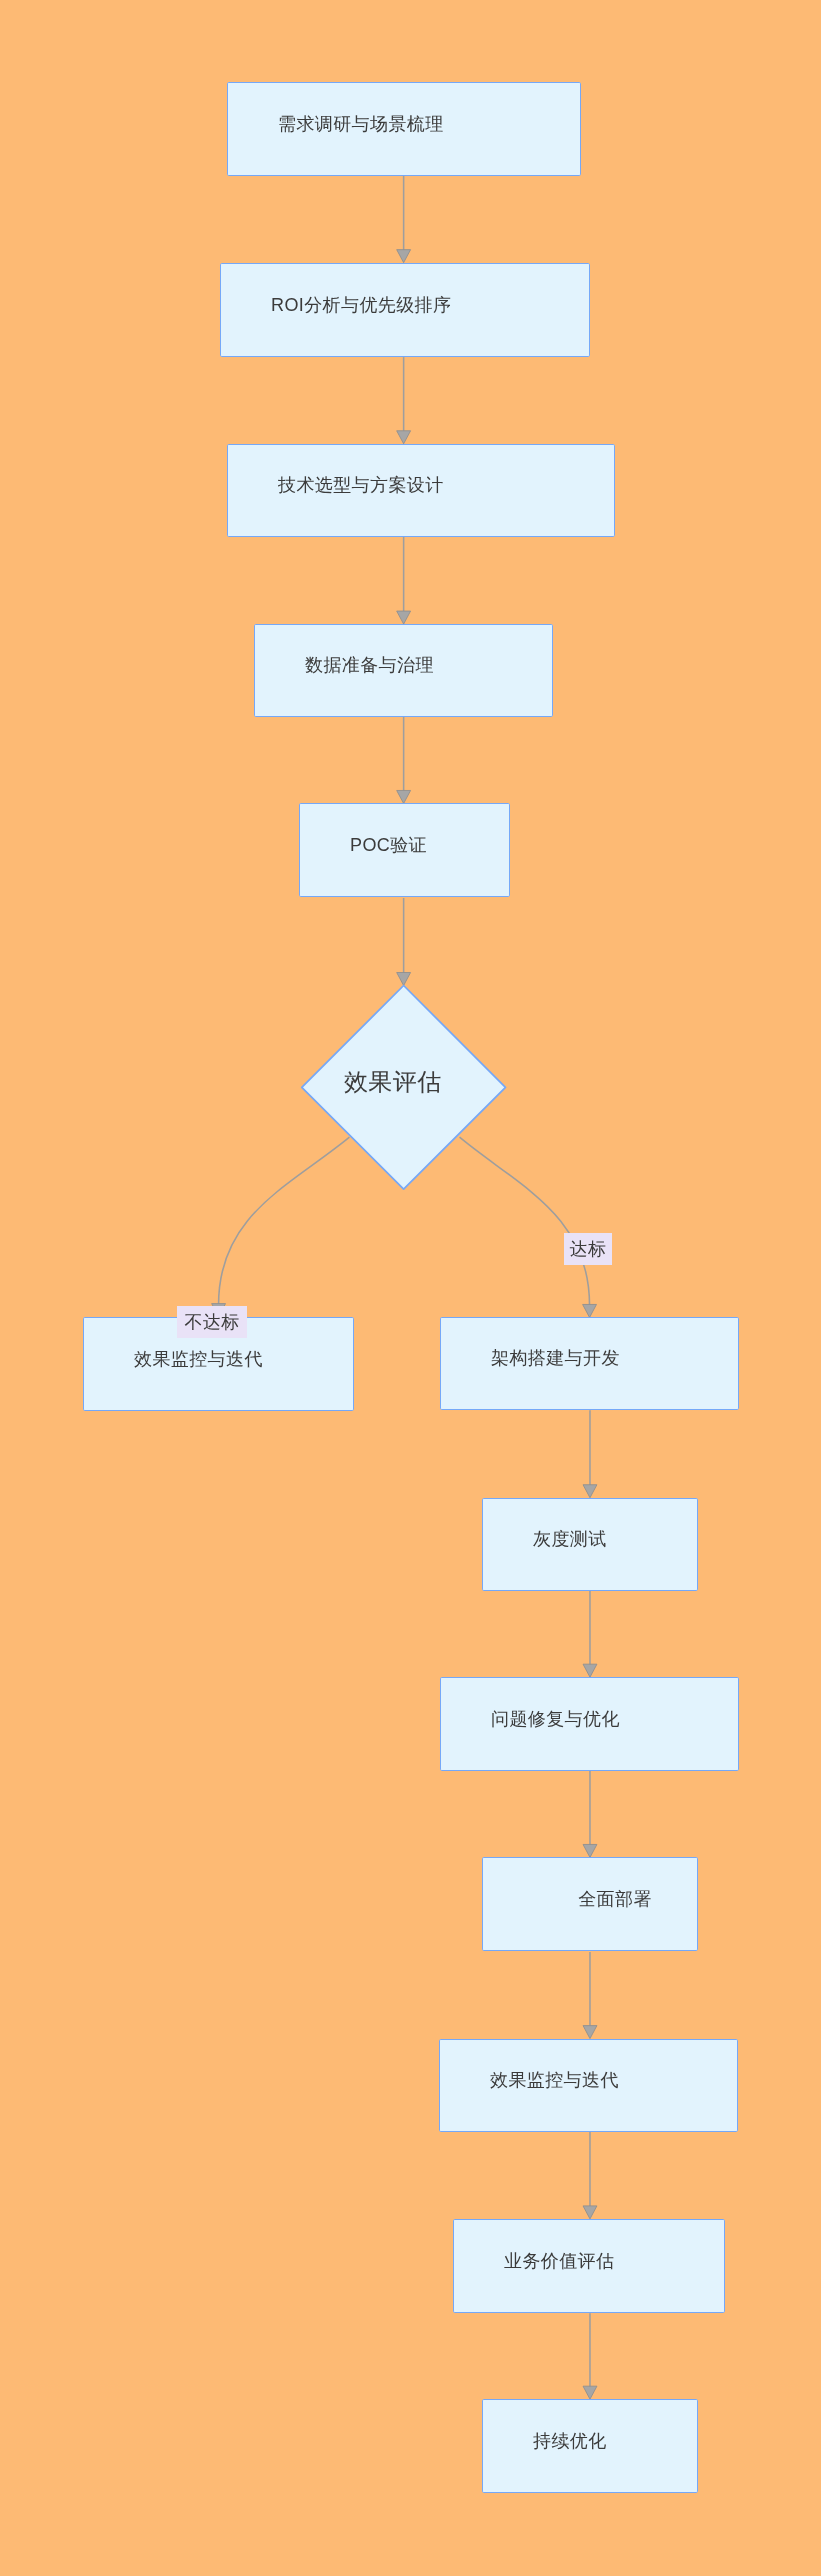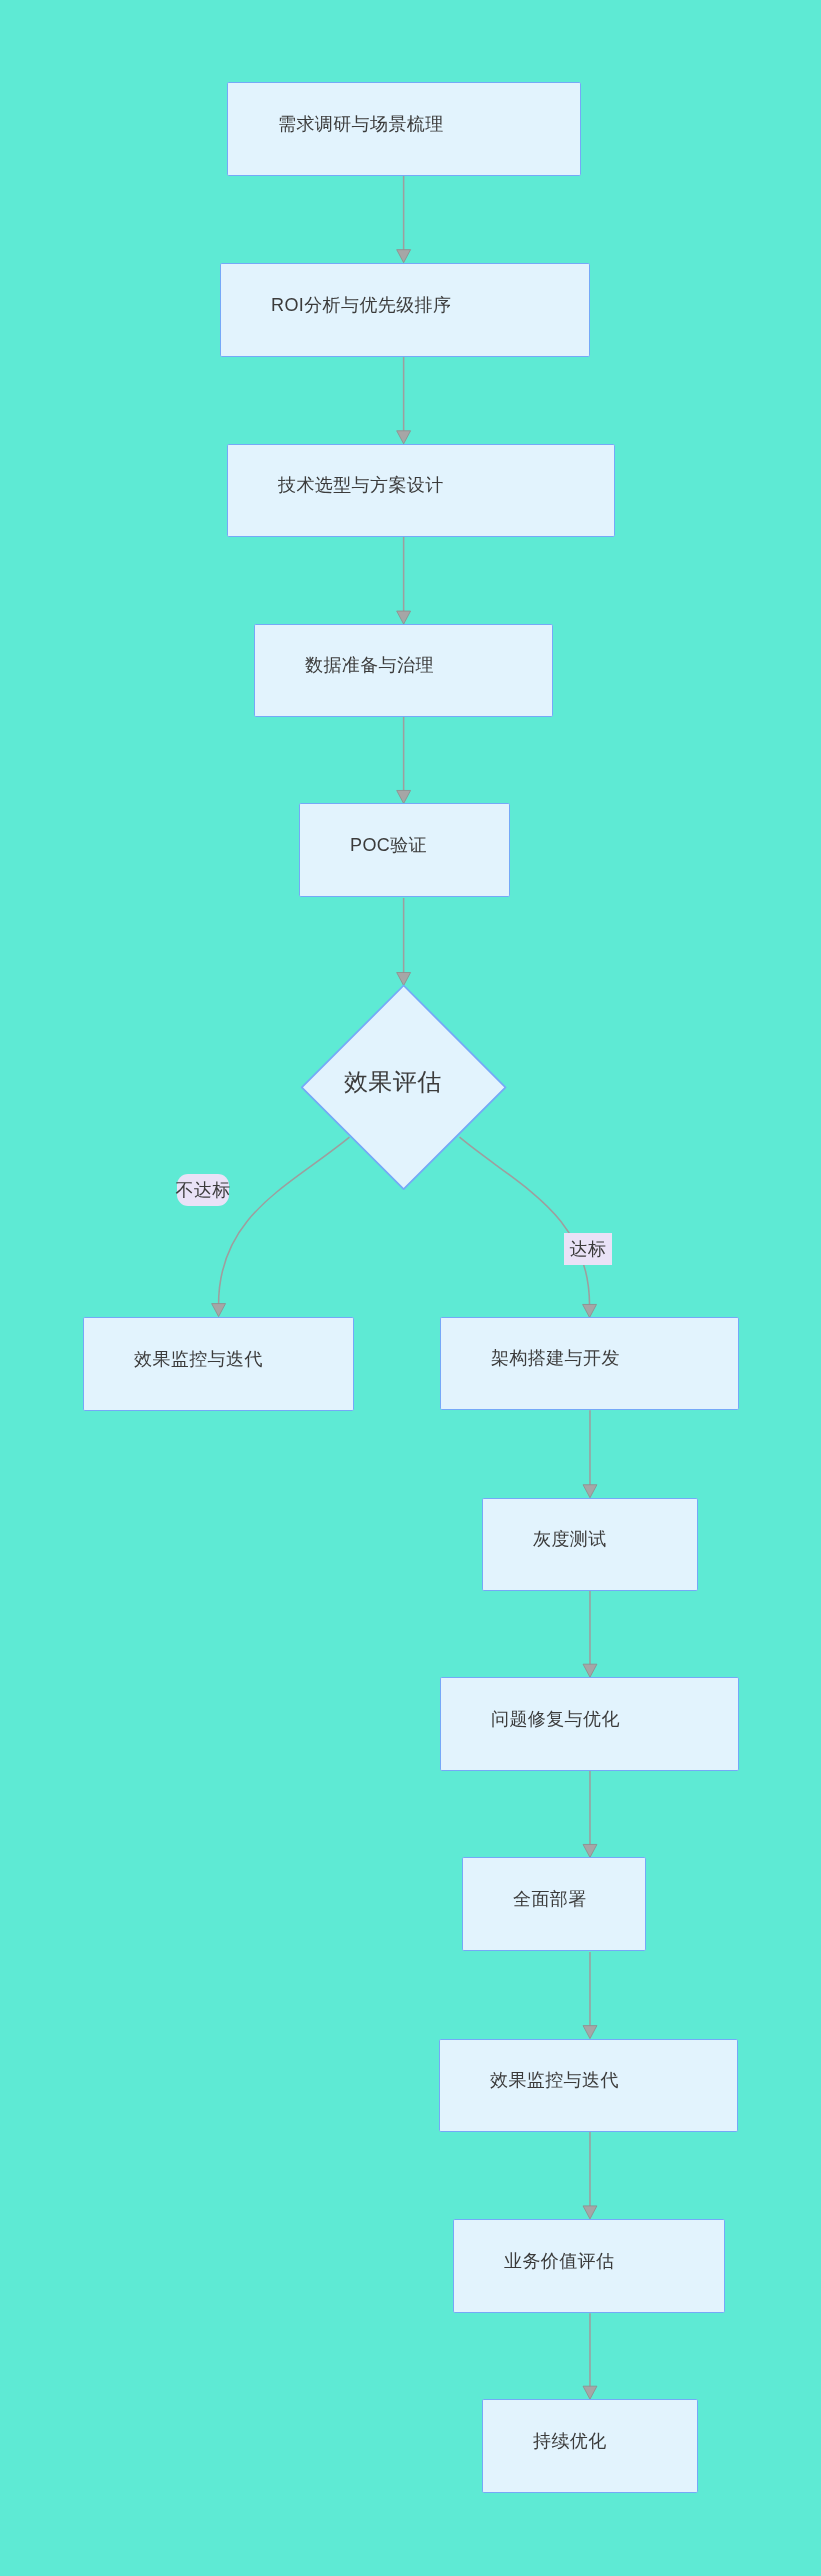--- a/index.html
+++ b/index.html
@@ -5,21 +5,21 @@
   html, body { margin: 0; padding: 0; }
   body {
     width: 822px; height: 2576px;
     background: #ffffff;
     font-family: "Liberation Sans", "DejaVu Sans", sans-serif;
     overflow: hidden;
   }
   #canvas {
     position: relative;
     width: 822px; height: 2576px;
-    background: #5eead4;
+    background: #fdba74;
   }
   #edges-layer {
     position: absolute; left: 0; top: 0;
     width: 822px; height: 2576px;
     pointer-events: none;
   }
   .node {
     position: absolute;
     box-sizing: border-box;
     border: 1.7px solid #75a8f8;
@@ -117,31 +117,31 @@
       </div>
       <div class="node" style="left: 440px; top: 1317px; width: 299px; height: 93px;">
         <span class="label">架构搭建与开发</span>
       </div>
       <div class="node" style="left: 482px; top: 1498px; width: 216px; height: 93px;">
         <span class="label">灰度测试</span>
       </div>
       <div class="node" style="left: 440px; top: 1677px; width: 299px; height: 94px;">
         <span class="label">问题修复与优化</span>
       </div>
-      <div class="node" style="left: 462px; top: 1857px; width: 184px; height: 94px;">
+      <div class="node" style="left: 482px; top: 1857px; width: 216px; height: 94px; justify-content: center;">
         <span class="label">全面部署</span>
       </div>
       <div class="node" style="left: 439px; top: 2039px; width: 299px; height: 93px;">
         <span class="label">效果监控与迭代</span>
       </div>
       <div class="node" style="left: 453px; top: 2219px; width: 272px; height: 94px;">
         <span class="label">业务价值评估</span>
       </div>
       <div class="node" style="left: 482px; top: 2399px; width: 216px; height: 94px;">
         <span class="label">持续优化</span>
       </div>
     </div>
   <div id="labels-layer">
-      <div class="edge-label" style="left: 177px; top: 1174px; width: 52px; height: 32px; border-radius: 11px;">不达标</div>
+      <div class="edge-label" style="left: 177px; top: 1306px; width: 70px; height: 32px;">不达标</div>
       <div class="edge-label" style="left: 564px; top: 1233px; width: 48px; height: 32px;">达标</div>
     </div>
 </div>
 
 
 </body></html>

